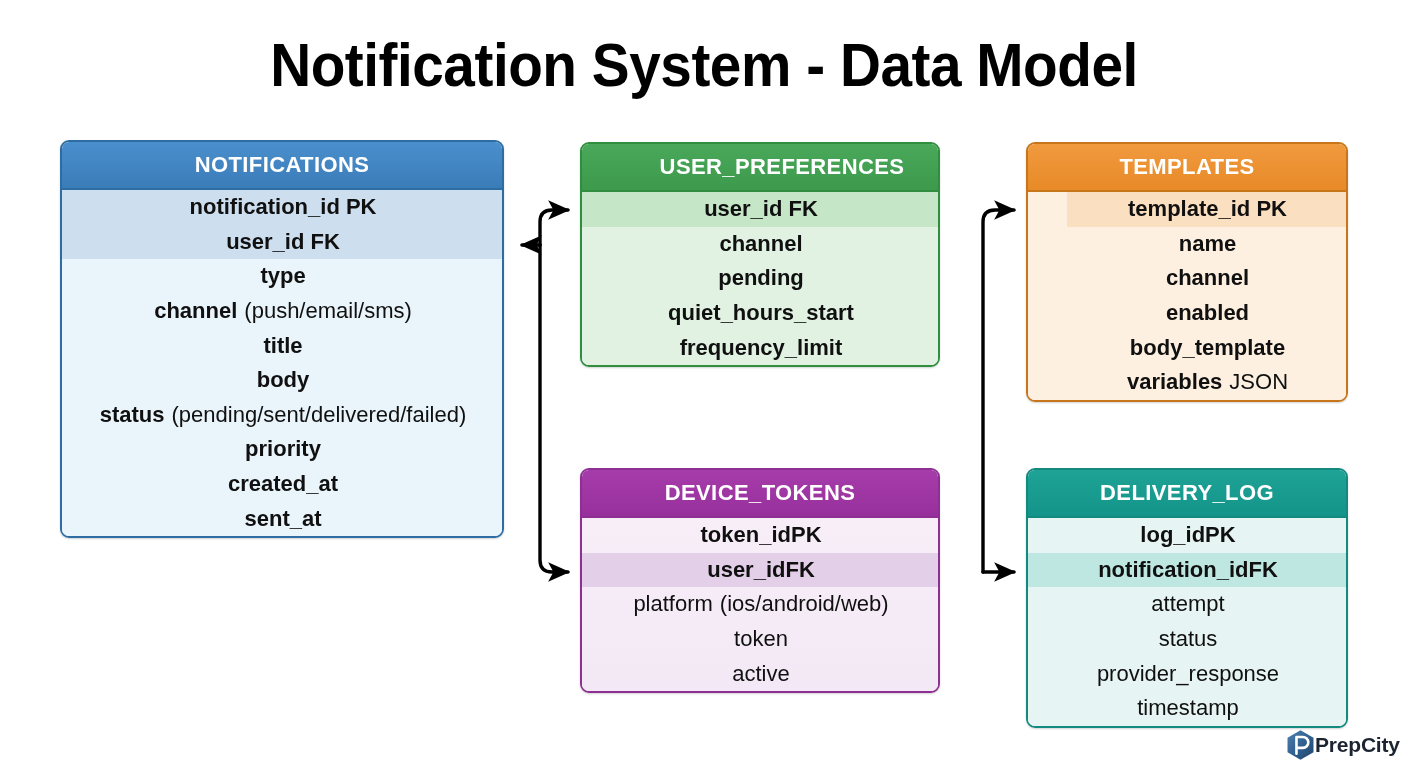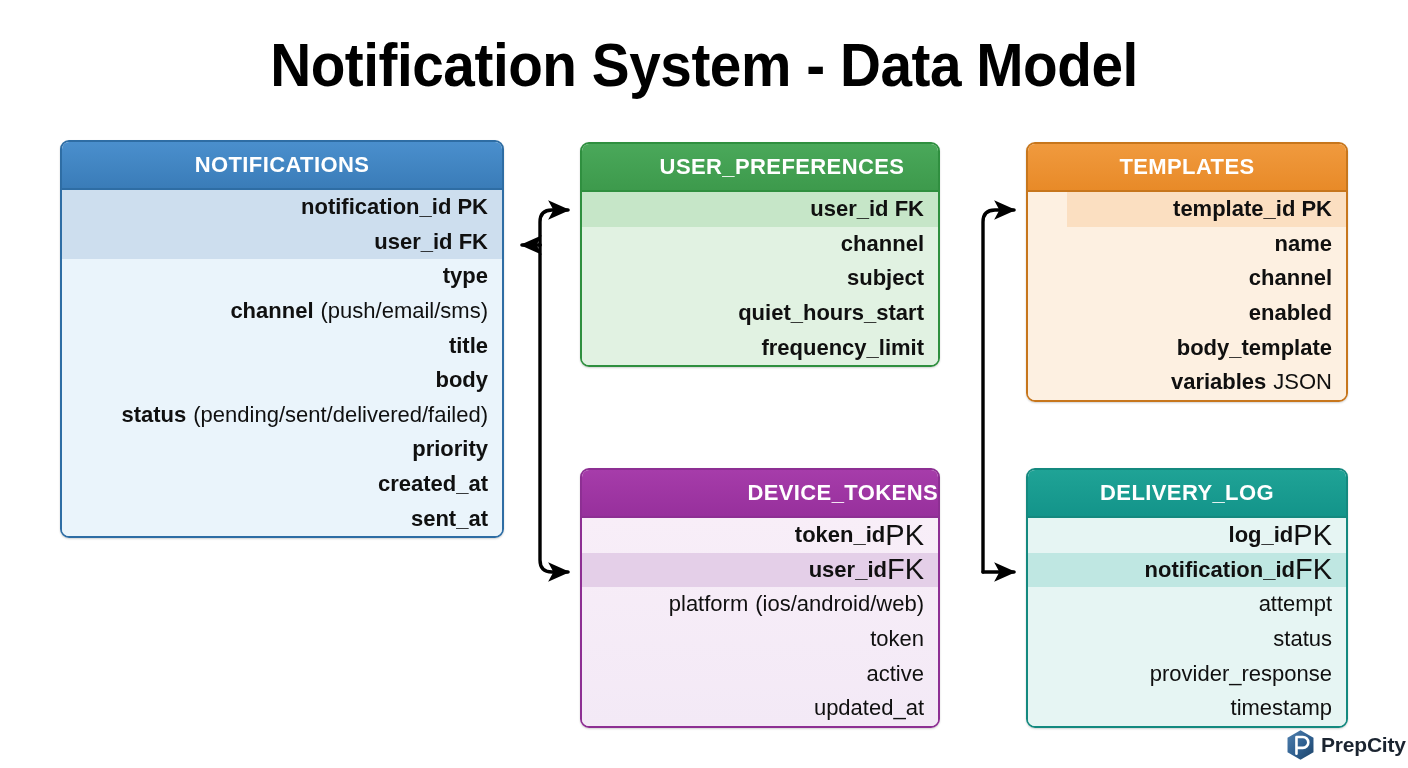--- a/index.html
+++ b/index.html
@@ -24,28 +24,28 @@
     box-sizing:border-box;border:2px solid #000;
     box-shadow:0 1px 2px rgba(0,0,0,0.18);
   }
   .ent-head{
     height:46px;line-height:46px;text-align:center;
     font-size:22px;font-weight:bold;color:#ffffff;
     letter-spacing:0.4px;white-space:nowrap;
   }
   .ent-body{padding:0;}
   .row{
-    display:flex;align-items:center;justify-content:flex-end;
+    display:flex;align-items:center;justify-content:center;
     height:34.6px;padding:0 14px 0 16px;font-size:22px;color:#101010;
     box-sizing:border-box;white-space:nowrap;
   }
   .row .fname{font-weight:bold;}
   .row .fname.plain{font-weight:normal;}
   .row .fnote{font-weight:normal;margin-left:7px;}
-  .row .badge{font-weight:normal;font-size:29px;}
+  .row .badge{font-weight:bold;font-size:22px;}
 
   
   #ent-notifications{left:60px;top:140px;width:444px;border-color:#2e6da4;}
   #ent-notifications .ent-head{background:linear-gradient(180deg,#4a8fcd 0%,#3a7cb8 100%);
      border-bottom:2px solid #2e6da4;}
   #ent-notifications .ent-body{background:#eaf4fb;}
   #ent-notifications .row.hl{background:#cddeee;}
 
   
   #ent-userprefs{left:580px;top:142px;width:360px;border-color:#2f8f3f;}
@@ -57,37 +57,37 @@
   
   #ent-templates{left:1026px;top:142px;width:322px;border-color:#c7761c;}
   #ent-templates .ent-head{background:linear-gradient(180deg,#f09a3e 0%,#e88a28 100%);
      border-bottom:2px solid #c7761c;}
   #ent-templates .ent-body{background:#fdf0e1;padding-left:39px;}
   #ent-templates .row.hl{background:#fbdfc1;}
 
   
   #ent-devicetokens{left:580px;top:468px;width:360px;border-color:#8d2f93;}
   #ent-devicetokens .ent-head{background:linear-gradient(180deg,#a63caa 0%,#97309c 100%);
-     border-bottom:2px solid #8d2f93;text-align:right;}
+     border-bottom:2px solid #8d2f93;}
   #ent-devicetokens .ent-body{background:linear-gradient(180deg,#f8eef8 0%,#f3e9f6 100%);}
   #ent-devicetokens .row.hl{background:#e4cfe8;}
 
   
   #ent-deliverylog{left:1026px;top:468px;width:322px;border-color:#14897f;}
   #ent-deliverylog .ent-head{background:linear-gradient(180deg,#1fa396 0%,#13948a 100%);
      border-bottom:2px solid #14897f;}
   #ent-deliverylog .ent-body{background:#e6f5f3;}
   #ent-deliverylog .row.hl{background:#bfe7e2;}
 
   
   #connectors{position:absolute;left:0;top:0;width:1408px;height:768px;pointer-events:none;}
 
   
   .logo{
-    position:absolute;left:1286px;top:730px;display:flex;align-items:center;gap:6px;
+    position:absolute;left:1286px;top:730px;display:flex;align-items:center;
   }
   .logo-mark{width:29px;height:30px;display:block;}
   .logo-text{font-size:21px;font-weight:bold;color:#1b2430;letter-spacing:-0.2px;}
 </style>
 </head>
 <body>
 
 <div id="canvas">
 
   <div class="title">Notification System - Data Model</div>
@@ -151,21 +151,21 @@
   <div class="entity" id="ent-userprefs">
     <div class="ent-head">USER_PREFERENCES</div>
     <div class="ent-body">
       <div class="row hl">
         <span><span class="fname">user_id FK</span></span>
       </div>
       <div class="row">
         <span><span class="fname">channel</span></span>
       </div>
       <div class="row">
-        <span><span class="fname">subject</span></span>
+        <span><span class="fname">pending</span></span>
       </div>
       <div class="row">
         <span><span class="fname">quiet_hours_start</span></span>
       </div>
       <div class="row">
         <span><span class="fname">frequency_limit</span></span>
       </div>
     </div>
   </div>
 
@@ -205,23 +205,20 @@
         <span class="badge">FK</span>
       </div>
       <div class="row">
         <span><span class="fname plain">platform</span><span class="fnote">(ios/android/web)</span></span>
       </div>
       <div class="row">
         <span><span class="fname plain">token</span></span>
       </div>
       <div class="row">
         <span><span class="fname plain">active</span></span>
-      </div>
-      <div class="row">
-        <span><span class="fname plain">updated_at</span></span>
       </div>
     </div>
   </div>
 
   <div class="entity" id="ent-deliverylog">
     <div class="ent-head">DELIVERY_LOG</div>
     <div class="ent-body">
       <div class="row">
         <span><span class="fname">log_id</span></span>
         <span class="badge">PK</span>

